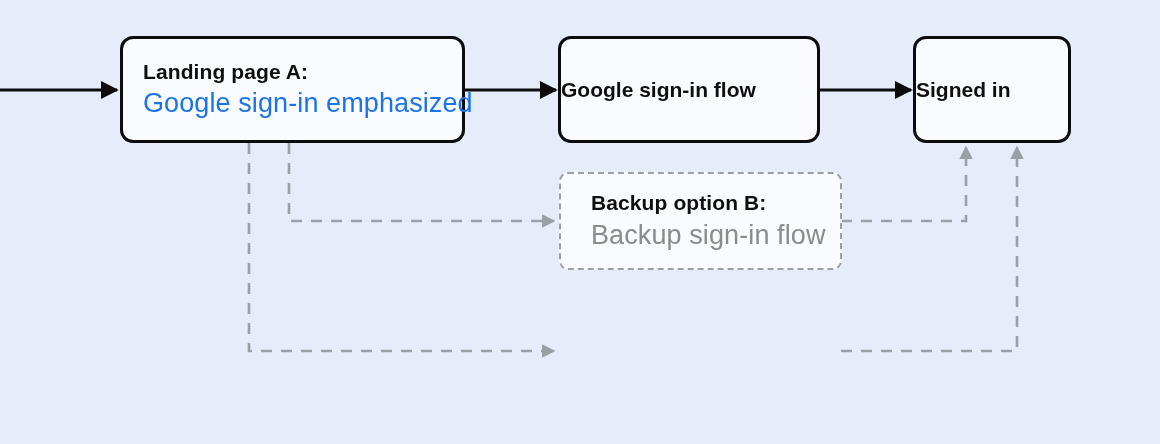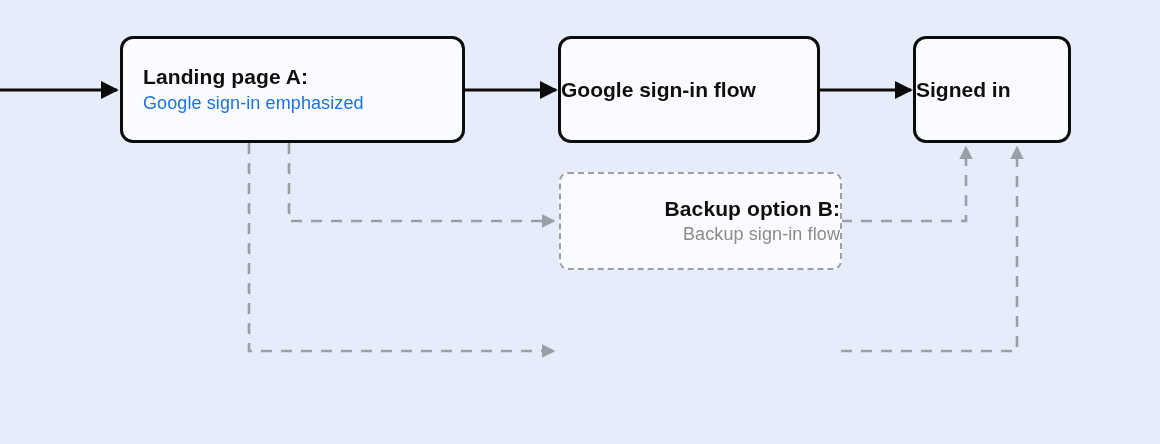--- a/index.html
+++ b/index.html
@@ -35,36 +35,35 @@
     justify-content: center;
     padding-left: 30px;
   }
   .node-box.solid {
     border: 3px solid #0c0c0c;
     border-radius: 13px;
   }
   .node-box.dashed {
     border: 2px dashed #9aa0a6;
     border-radius: 9px;
-    align-items: flex-end;
   }
   .node-box.centered {
     align-items: flex-start;
     padding-left: 0;
   }
   .node-title {
     font-size: 21px;
     font-weight: bold;
     color: #0f0f0f;
     line-height: 1.22;
     letter-spacing: 0.1px;
     white-space: nowrap;
   }
   .node-sub {
-    font-size: 18px;
+    font-size: 27px;
     font-weight: normal;
     line-height: 1.22;
     letter-spacing: 0.1px;
     white-space: nowrap;
     margin-top: 3px;
   }
   .node-sub.accent { color: #1a73e8; }
   .node-sub.muted  { color: #8b8b8b; }
   .node-single {
     font-size: 21px;

